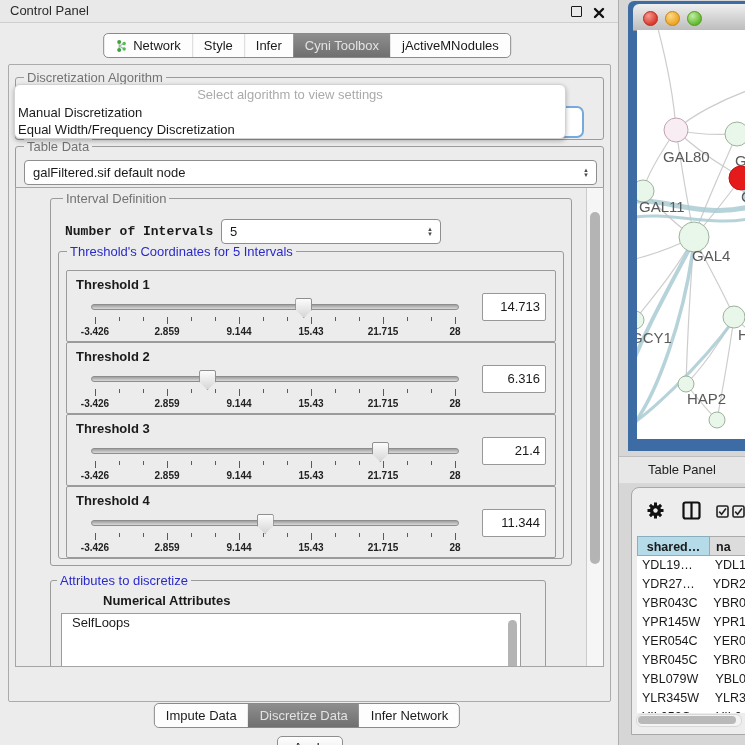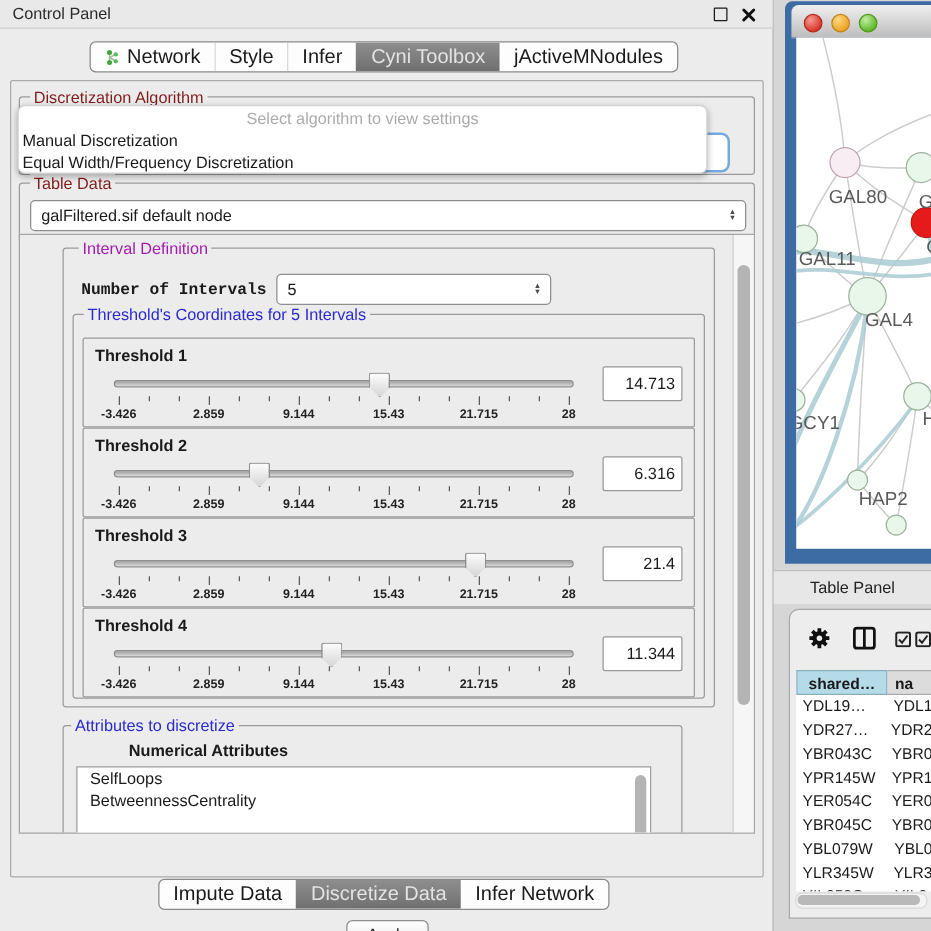--- a/index.html
+++ b/index.html
@@ -5,33 +5,33 @@
   html,body{margin:0;padding:0;}
   #stage{position:relative;width:745px;height:745px;background:#D6D6D6;overflow:hidden;
          font-family:"Liberation Sans",sans-serif;color:#1a1a1a;-webkit-font-smoothing:antialiased;}
   
   #control-panel{position:absolute;left:0;top:0;width:618px;height:745px;background:#ECECEC;border-right:1px solid #ADADAD;}
   #cp-titlebar{position:absolute;left:0;top:0;right:0;height:22px;background:#E9E9E9;border-bottom:1px solid #CFCFCF;}
   #cp-title{position:absolute;left:10px;top:0;line-height:21px;font-size:13px;color:#2b2b2b;}
   #float-btn{position:absolute;right:36px;top:6px;width:9px;height:9px;border:1.6px solid #1a1a1a;border-radius:1px;}
   #close-btn{position:absolute;right:13px;top:5px;width:12px;height:12px;}
   
-  .tabbar{display:inline-flex;background:#FDFDFD;border:1px solid #8A8A8A;border-radius:5px;height:23px;overflow:hidden;font-size:16px;}
+  .tabbar{display:inline-flex;background:#FDFDFD;border:1px solid #8A8A8A;border-radius:5px;height:23px;overflow:hidden;font-size:13px;}
   .tab{display:flex;align-items:center;padding:0 11px;color:#1a1a1a;white-space:nowrap;}
   .tab + .tab{border-left:1px solid #D8D8D8;}
   .tab.selected{background:linear-gradient(#8e8e8e,#6f6f6f);color:#E3E3E3;border-left-color:transparent;}
   .tab.selected + .tab{border-left-color:transparent;}
   .tab .ticon{margin-right:6px;display:inline-flex;}
   #tabs-top{position:absolute;left:307px;top:33px;transform:translateX(-50%);}
   #tabs-bottom{position:absolute;left:307px;top:703px;transform:translateX(-50%);}
   
   #outer{position:absolute;left:8px;top:64px;width:601px;height:636px;border:1px solid #ABABAB;border-radius:2px;background:#ECECEC;}
   .grp{position:absolute;border:1px solid #9B9B9B;border-radius:3px;}
-  .legend{position:absolute;top:-8px;left:8px;background:#ECECEC;padding:0 3px;font-size:13px;line-height:15px;white-space:nowrap;color:#7f1d1d;}
-  .legend.green{color:#a21caf;}
+  .legend{position:absolute;top:-8px;left:8px;background:#ECECEC;padding:0 3px;font-size:13px;line-height:15px;white-space:nowrap;color:#737373;}
+  .legend.green{color:#737373;}
   .legend.blue{color:#2A2ACB;}
   .combo{position:absolute;background:#fff;border:1px solid #8E8E8E;border-radius:4px;}
   .combo .ctxt{position:absolute;left:8px;top:0;font-size:13px;line-height:23px;white-space:nowrap;}
   .spin{position:absolute;right:7px;top:50%;transform:translateY(-50%);display:flex;flex-direction:column;align-items:center;color:#4a4a4a;font-size:6px;line-height:5px;}
   
   #algo-popup{position:absolute;left:14px;top:84px;width:550px;height:53px;background:#fff;border:1px solid #D2D2D2;
               border-radius:6px;box-shadow:0 2px 5px rgba(0,0,0,.28);z-index:30;overflow:hidden;}
   #algo-popup .ph{font-size:13px;color:#ABABAB;text-align:center;line-height:18px;padding-top:1px;}
   #algo-popup .opt{font-size:13px;line-height:17px;padding-left:3px;white-space:nowrap;}
   #algo-popup .opt.bold{font-weight:normal;}
@@ -278,21 +278,20 @@
               </div>
           </div>
         </div>
 
         <div class="grp" style="left:34px;top:392px;width:494px;height:140px;">
           <span class="legend blue" style="left:6px;">Attributes to discretize</span>
           <span id="attr-heading">Numerical Attributes</span>
           <div id="attr-list">
 
           <div class="attr-item">SelfLoops</div>
-              <div class="attr-item">BetweennessCentrality</div>
               <div class="vthumb" style="right:3px;top:6px;width:9px;height:60px;"></div>
             </div>
         </div>
 
         <div id="sp-scroll">
           <div class="vthumb" style="left:3px;top:24px;width:10px;height:352px;"></div>
         </div>
       </div>
 
       <div id="apply-btn">Apply</div>

